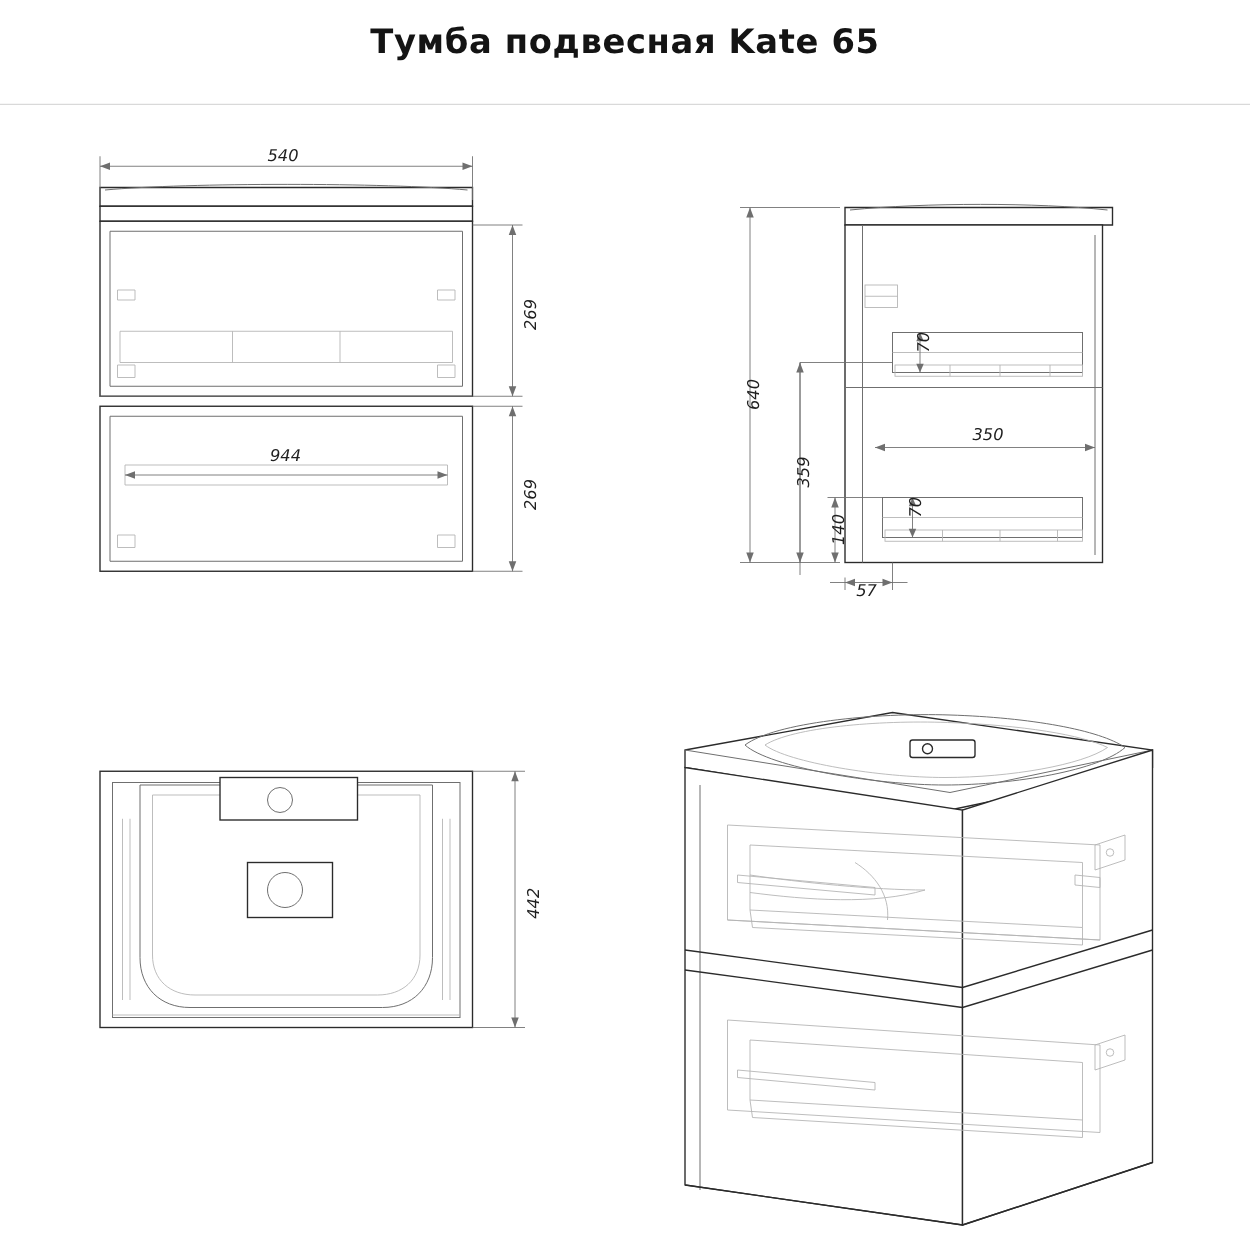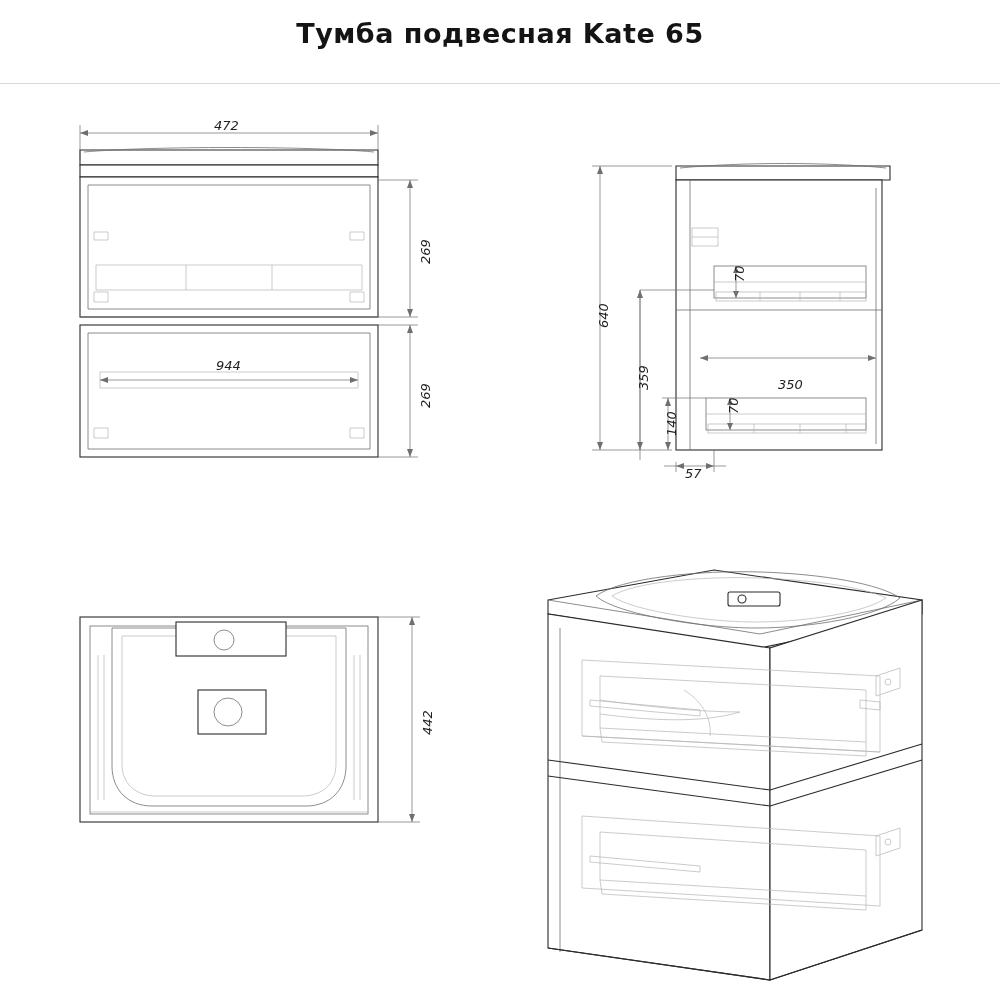--- a/index.html
+++ b/index.html
@@ -272,29 +272,29 @@
       <path class="f" d="M876,676 L900,668 L900,688 L876,696 Z"></path>
       <path class="f" d="M876,836 L900,828 L900,848 L876,856 Z"></path>
       <circle class="f" cx="888" cy="682" r="3"></circle>
       <circle class="f" cx="888" cy="842" r="3"></circle>
 
       <line class="s" x1="548" y1="948" x2="770" y2="980"></line>
       <line class="s" x1="770" y1="980" x2="922" y2="930"></line>
     </g>
   </svg>
 
-  <div class="dimtext" style="left:214px; top:118px;">472</div>
+  <div class="dimtext" style="left:214px; top:118px;">540</div>
   <div class="dimtext" style="left:216px; top:358px;">944</div>
 
   <div class="dimtext vert" style="left:418px; top:264px;">269</div>
   <div class="dimtext vert" style="left:418px; top:408px;">269</div>
 
   <div class="dimtext vert" style="left:596px; top:328px;">640</div>
   <div class="dimtext vert" style="left:636px; top:390px;">359</div>
   <div class="dimtext vert" style="left:664px; top:436px;">140</div>
-  <div class="dimtext" style="left:778px; top:341px;margin-top:36px;">350</div>
+  <div class="dimtext" style="left:778px; top:341px;">350</div>
   <div class="dimtext" style="left:685px; top:466px;">57</div>
   <div class="dimtext vert" style="left:732px; top:282px;">70</div>
   <div class="dimtext vert" style="left:726px; top:414px;">70</div>
 
   <div class="dimtext vert" style="left:420px; top:735px;">442</div>
 
 </div>
 
 </body></html>

